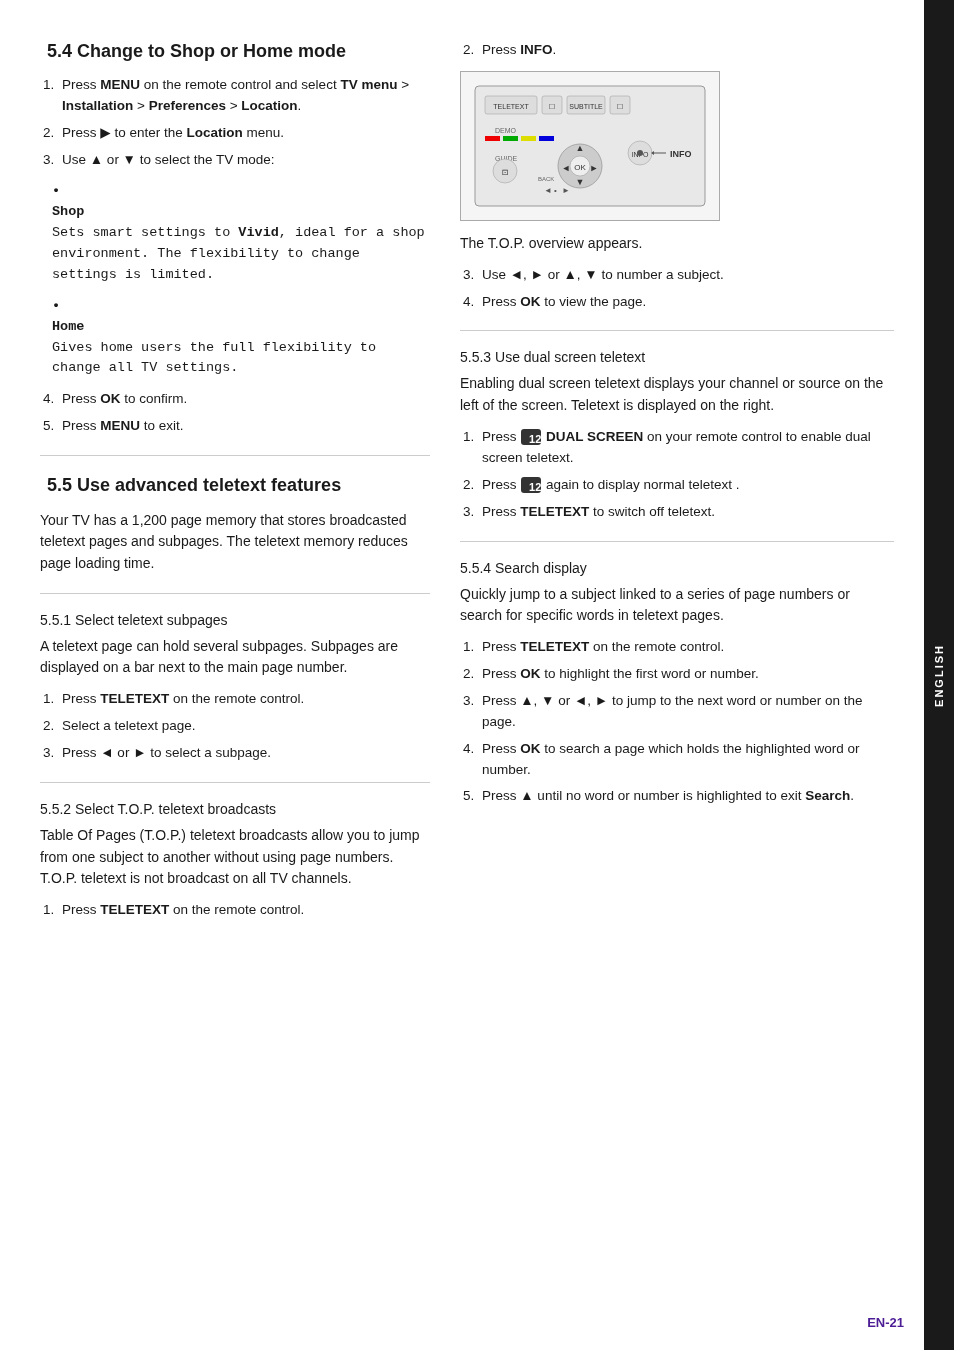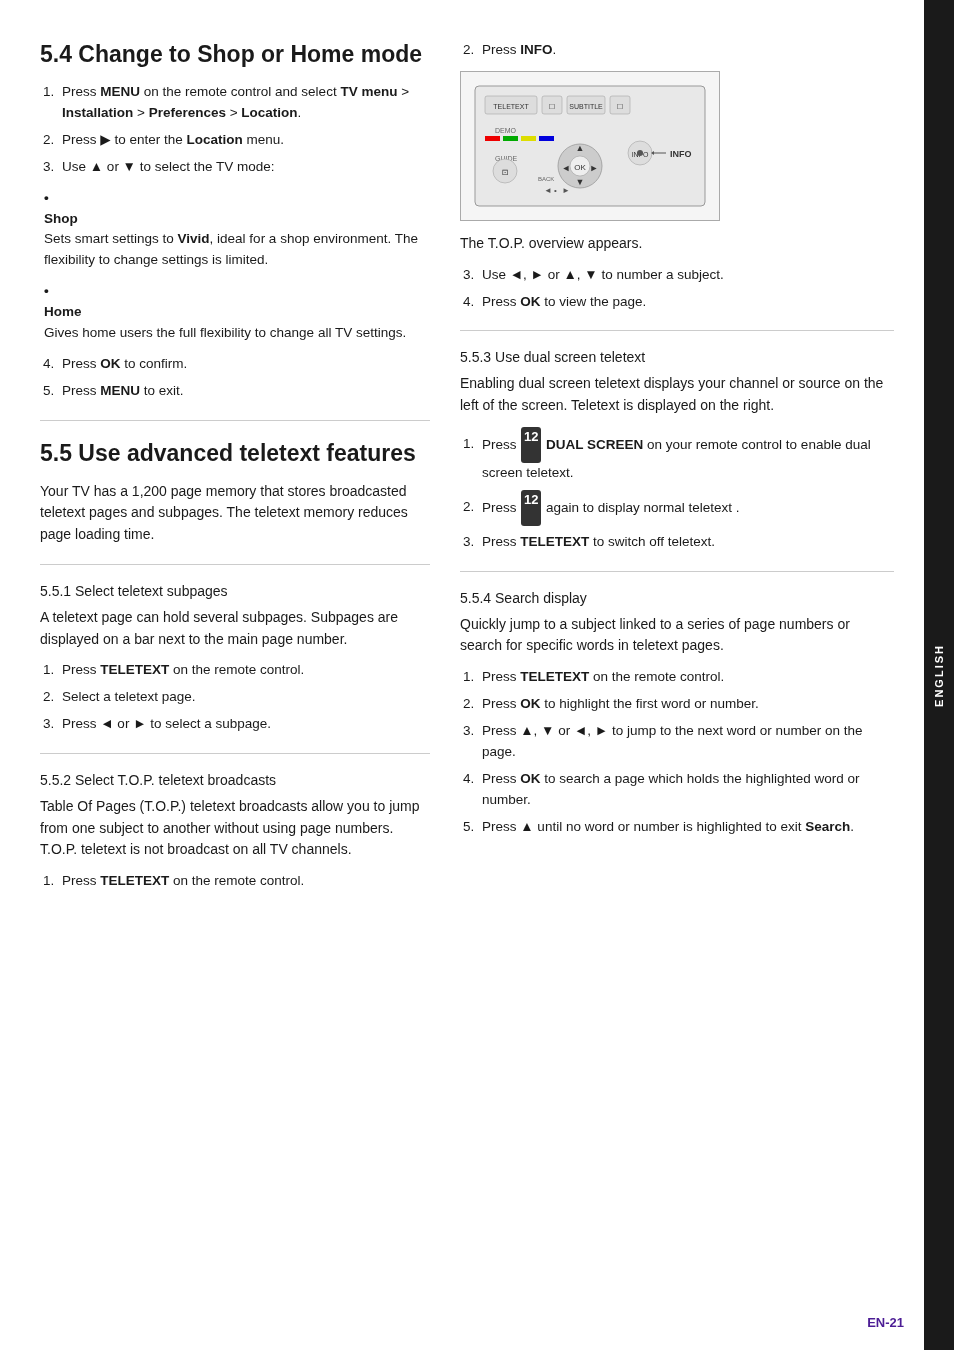--- a/index.html
+++ b/index.html
@@ -55,24 +55,25 @@
       width: 390px;
       flex-shrink: 0;
     }
 
     .right-col {
       flex: 1;
     }
 
     
     .section-heading {
-      font-size: 23px;
+      font-size: 18px;
       font-weight: bold;
       margin-bottom: 12px;
       line-height: 1.3;
+      margin-left: 7px;
     }
 
     .subsection-heading {
       font-size: 14px;
       font-weight: normal;
       margin-bottom: 8px;
     }
 
     p {
       font-size: 14px;
@@ -87,22 +88,23 @@
 
     ol li {
       font-size: 13.5px;
       line-height: 1.55;
       margin-bottom: 6px;
       padding-left: 4px;
     }
 
     ul.bullet-list {
       list-style: none;
-      margin-left: 4px;
+      margin-left: 12px;
       margin-bottom: 10px;
+      font-family: Liberation Mono, monospace;
     }
 
     ul.bullet-list li {
       font-size: 13.5px;
       line-height: 1.55;
       margin-bottom: 10px;
     }
 
     ul.bullet-list li::before {
       content: "• ";
@@ -152,26 +154,26 @@
       font-size: 13px;
       font-weight: bold;
       color: #4c1d95;
       margin-left: 40px;
     }
 
     
     .icon-12 {
       display: inline-block;
       width: 20px;
-      height: 36px;
+      height: 16px;
       background: #333;
       color: #fff;
-      font-size: 13px;
-      font-weight: bold;
-      text-align: center;
+      font-size: 11px;
+      font-weight: bold;
+      text-align: right;
       line-height: 20px;
       border-radius: 3px;
       vertical-align: middle;
       margin: 0 1px;
     }
   </style>
 </head>
 <body>
 
 <div class="page-wrapper">

